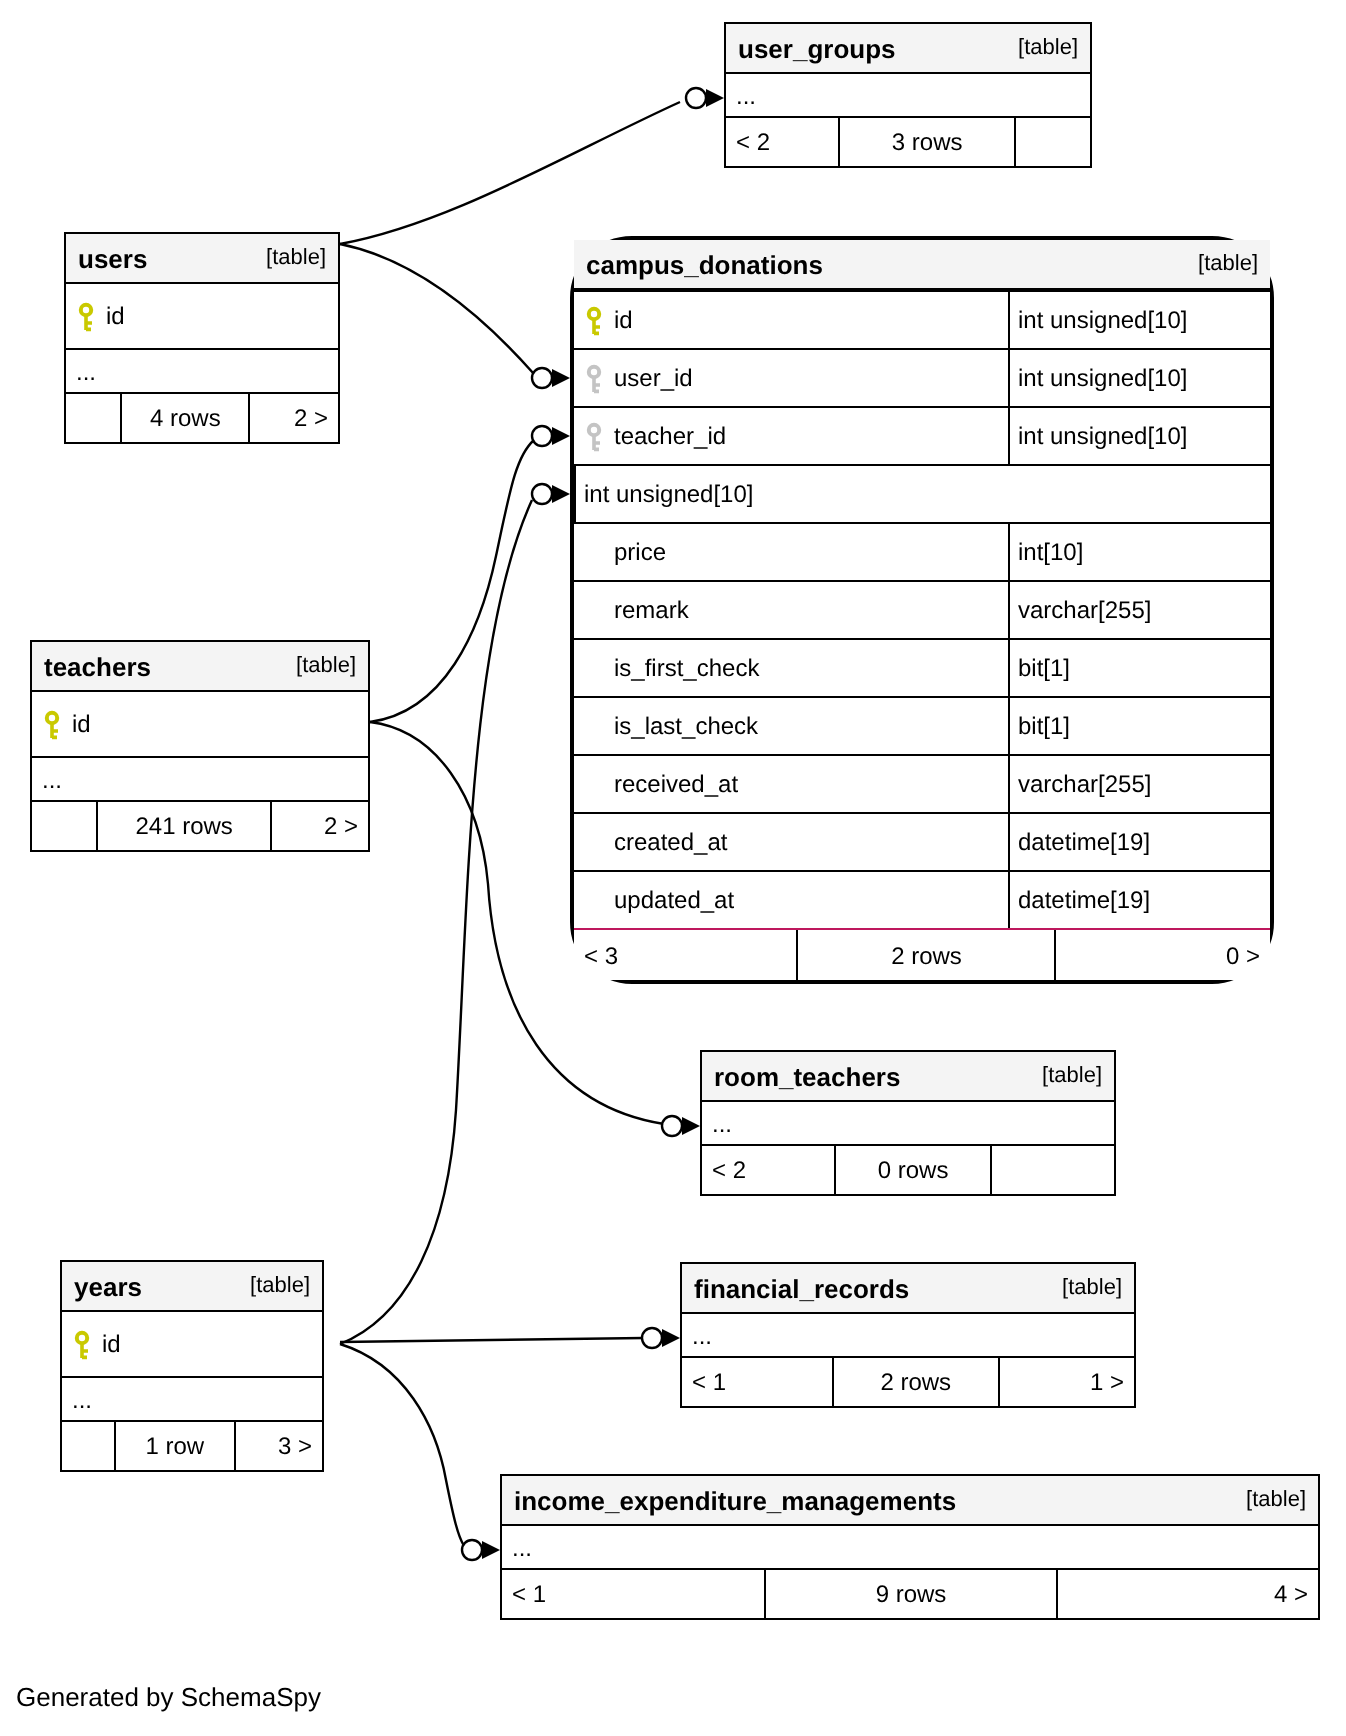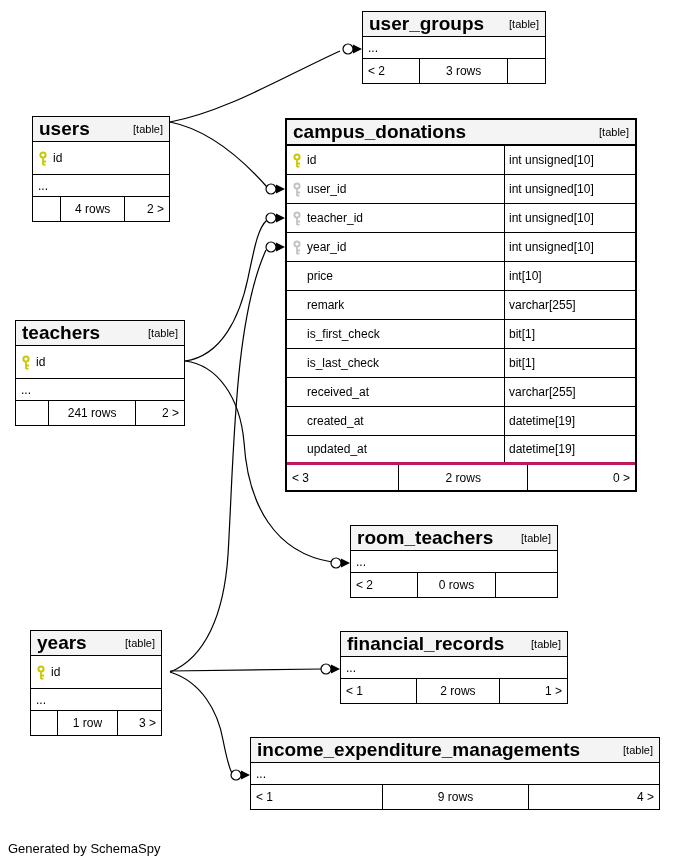--- a/index.html
+++ b/index.html
@@ -31,21 +31,21 @@
   .tbl-header {
     display: flex;
     align-items: center;
     justify-content: space-between;
     background: #f4f4f4;
     border-bottom: 1px solid #000;
     padding: 0 6px;
     height: 25px;
   }
   .tbl.focus .tbl-header { height: 26px; border-bottom-width: 2px; }
-  .tbl-name { font-weight: bold; font-size: 19px; cursor: pointer; }
+  .tbl-name { font-weight: bold; font-size: 13px; cursor: pointer; }
   .tbl-tag  { font-size: 11px; padding-left: 10px; }
   .row {
     display: flex;
     align-items: stretch;
     border-bottom: 1px solid #000;
     background: #fff;
   }
   .row:last-of-type { border-bottom: none; }
   .cell { display: flex; align-items: center; }
   .cell.namec { flex: 1 1 auto; padding: 0 5px; overflow: hidden; white-space: nowrap; }
@@ -151,21 +151,21 @@
       </div>
     </div>
     <div class="dot-row">...</div>
     <div class="footer">
       <div class="fcell l" style="flex:0 0 20%;"></div>
       <div class="fcell c" style="flex:0 0 47%;">4 rows</div>
       <div class="fcell r" style="flex:1 1 auto;">2 &gt;</div>
     </div>
   </div>
 
-  <div class="tbl focus" style="left:285px; top:118px; width:352px;">
+  <div class="tbl focus" style="left:285px; top:118px; width:352px;border-radius:31px;">
     <div class="tbl-header">
       <span class="tbl-name">campus_donations</span>
       <span class="tbl-tag">[table]</span>
     </div>
 
     <div class="row col-row">
       <div class="cell namec">
         <span class="keyslot">
           <svg width="10" height="15" viewBox="0 0 10 15">
               <circle cx="5" cy="4" r="2.6" fill="none" stroke="#c9c900" stroke-width="2"></circle>
@@ -197,29 +197,20 @@
               <circle cx="5" cy="4" r="2.6" fill="none" stroke="#c4c4c4" stroke-width="2"></circle>
               <path d="M5 6.5 V14 M5 10.5 H8 M5 13.7 H7.5" stroke="#c4c4c4" stroke-width="1.8" fill="none"></path>
             </svg>
         </span>
         <span>teacher_id</span>
       </div>
       <div class="cell typec">int unsigned[10]</div>
     </div>
 
     <div class="row col-row">
-      <div class="cell namec">
-        <span class="keyslot">
-          <svg width="10" height="15" viewBox="0 0 10 15">
-              <circle cx="5" cy="4" r="2.6" fill="none" stroke="#c4c4c4" stroke-width="2"></circle>
-              <path d="M5 6.5 V14 M5 10.5 H8 M5 13.7 H7.5" stroke="#c4c4c4" stroke-width="1.8" fill="none"></path>
-            </svg>
-        </span>
-        <span>year_id</span>
-      </div>
       <div class="cell typec">int unsigned[10]</div>
     </div>
 
     <div class="row col-row">
       <div class="cell namec">
           <span class="keyslot"></span>
           <span>price</span>
         </div>
       <div class="cell typec">int[10]</div>
     </div>
@@ -251,21 +242,21 @@
         </div>
       <div class="cell typec">varchar[255]</div>
     </div>
     <div class="row col-row">
       <div class="cell namec">
           <span class="keyslot"></span>
           <span>created_at</span>
         </div>
       <div class="cell typec">datetime[19]</div>
     </div>
-    <div class="row col-row" style="border-bottom:3px solid #be185d;">
+    <div class="row col-row" style="border-bottom:1px solid #be185d;">
       <div class="cell namec">
           <span class="keyslot"></span>
           <span>updated_at</span>
         </div>
       <div class="cell typec">datetime[19]</div>
     </div>
 
     <div class="footer">
       <div class="fcell l" style="flex:0 0 32%;">&lt; 3</div>
       <div class="fcell c" style="flex:0 0 37%;">2 rows</div>

